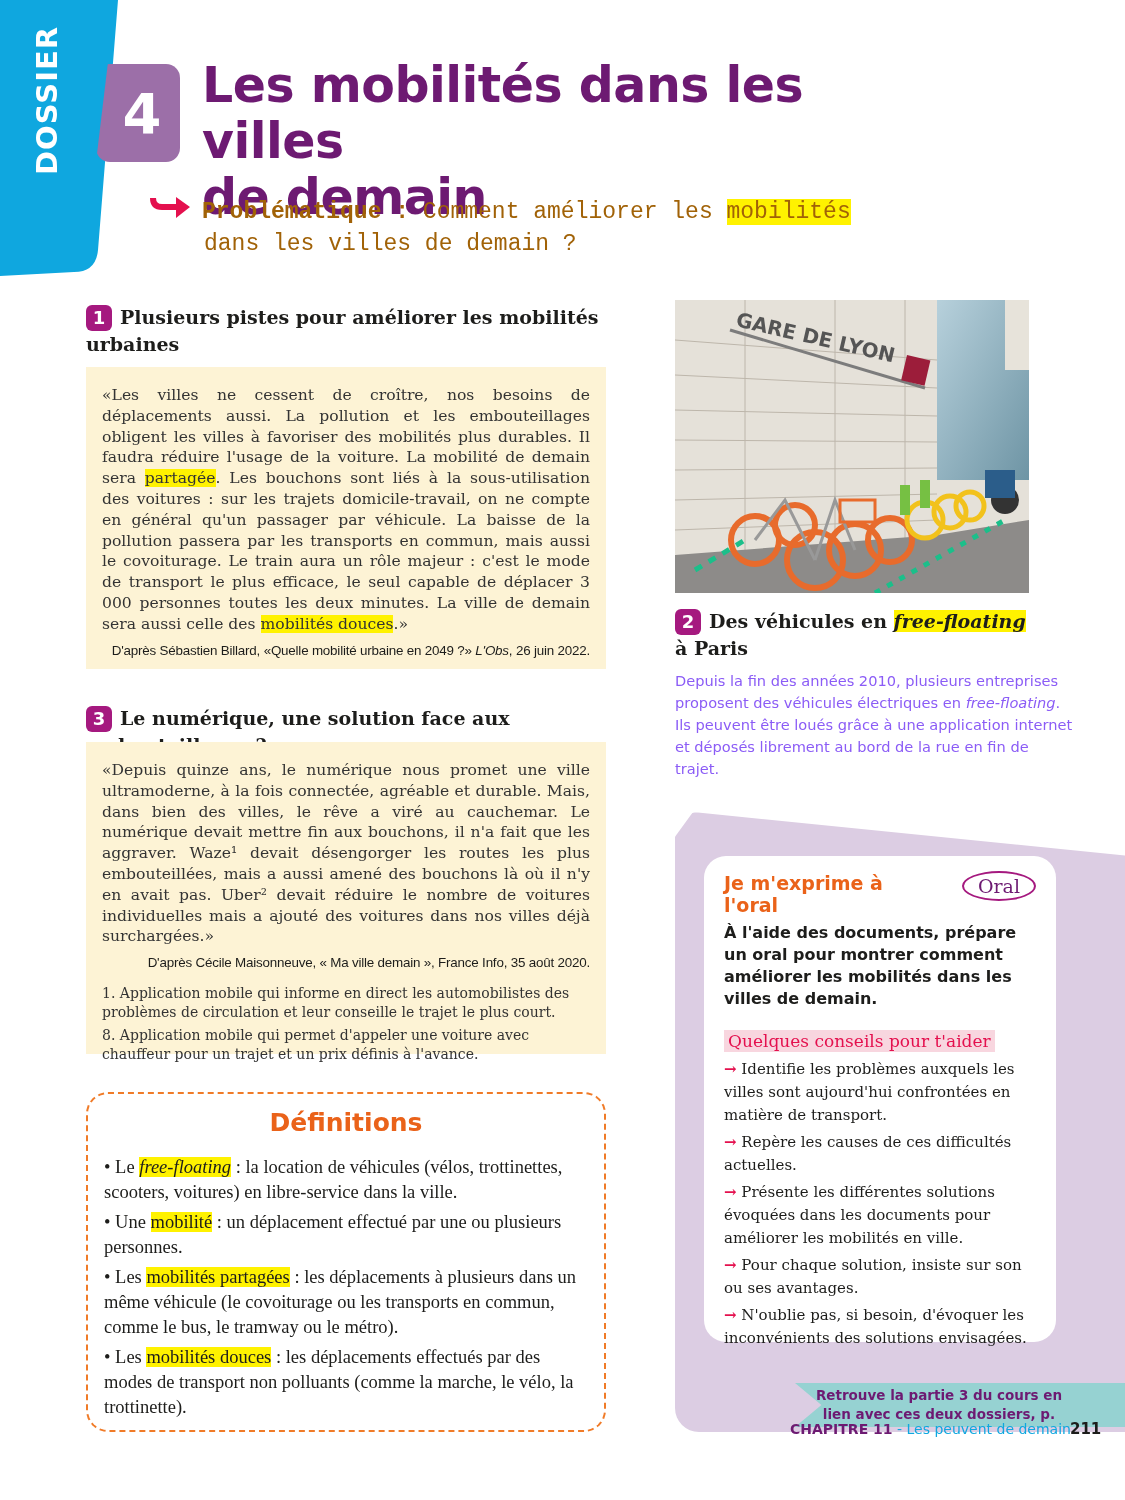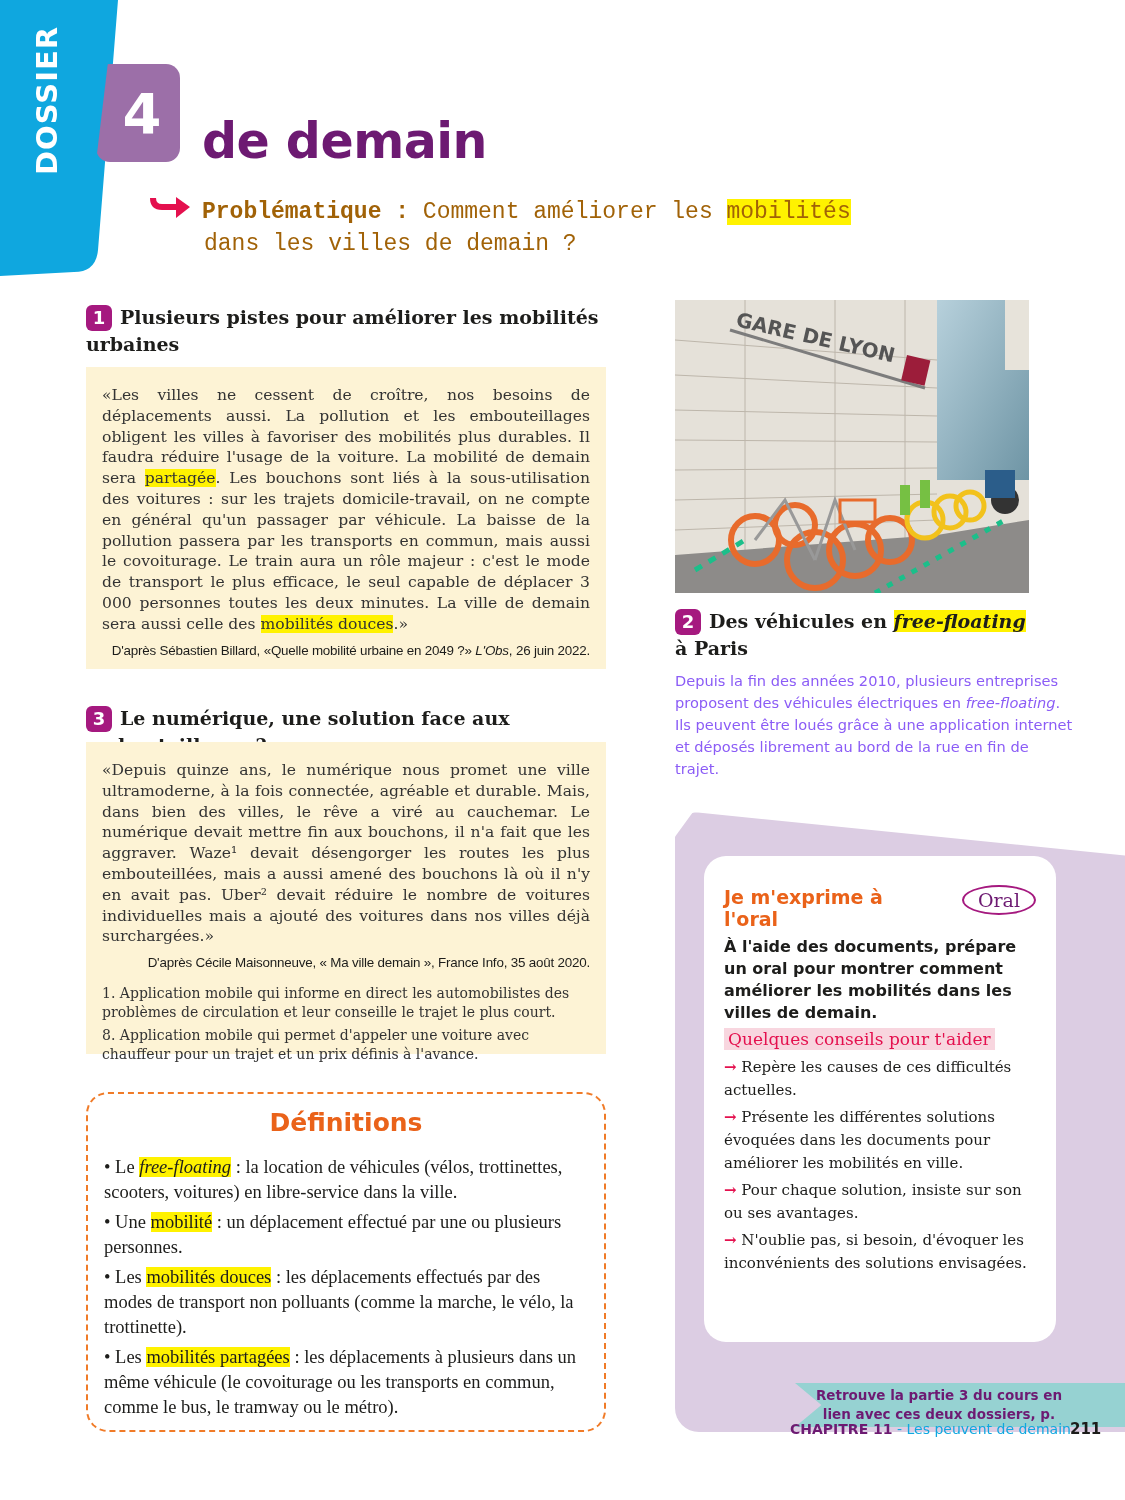--- a/index.html
+++ b/index.html
@@ -82,32 +82,32 @@
 
   
   .oral-bg {
     position: absolute; left: 675px; top: 812px; width: 450px; height: 620px;
     background: #dccde3;
     clip-path: polygon(0 4%, 4% 0, 100% 7%, 100% 100%, 0 100%);
     border-radius: 24px 0 0 24px;
   }
   .oral-card {
     position: absolute; left: 704px; top: 856px; width: 352px; height: 486px;
-    background: #fff; border-radius: 22px; padding: 30px 20px 10px 20px;
+    background: #fff; border-radius: 22px; padding: 16px 20px 10px 20px;
   }
   .oral-title-row { display: flex; align-items: center; }
   .oral-title { color: #ea6219; font-weight: bold; font-size: 19px; font-family: "DejaVu Sans", sans-serif; }
   .oral-bubble {
     margin-left: 22px; border: 2px solid #a5197f; border-radius: 50%; padding: 2px 14px;
     color: #6d1a72; font-family: "DejaVu Serif", serif; font-size: 19px; position: relative; top: -8px; text-align: right;
   }
   .oral-instr { font-weight: bold; font-family: "DejaVu Sans", sans-serif; font-size: 16px; line-height: 22px; margin-top: 6px; color: #1d1d1b; }
   .tips-head {
     display: inline-block; background: #f8d6df; color: #e4104e; font-family: "DejaVu Serif", serif;
-    font-size: 17px; padding: 1px 4px; margin-top: 4px; margin-bottom: 6px;
+    font-size: 17px; padding: 1px 4px; margin-top: 20px; margin-bottom: 6px;
   }
   .tip { font-family: "DejaVu Serif", serif; font-size: 15px; line-height: 23px; margin-bottom: 4px; color: #1d1d1b; }
   .tip .tarrow { color: #e4104e; font-weight: bold; }
 
   .ribbon {
     position: absolute; left: 795px; top: 1383px; width: 330px; height: 44px;
     background: #96d2d2; clip-path: polygon(0 0, 100% 0, 100% 100%, 0 100%, 8% 50%);
     color: #6d1a72; font-weight: bold; font-family: "DejaVu Sans", sans-serif;
     font-size: 13.5px; line-height: 19px; text-align: center; padding-top: 3px; padding-left: 14px; padding-right: 56px;
   }
@@ -121,21 +121,21 @@
 </head>
 <body>
 
 <svg class="dossier-tab-shape" viewBox="0 0 118 276" width="118" height="276">
   <path d="M0 0 H118 L98 250 Q96 272 74 272 L0 276 Z" fill="#0fa7df"></path>
 </svg>
 <div class="dossier-label">DOSSIER</div>
 <div class="dossier-number">4</div>
 
 <h1 class="page-title">
-  <br>
+  <span>Les mobilités dans les villes</span><br>
   <span>de demain</span>
 </h1>
 
 <div class="problematique">
   <svg class="arrow" viewBox="0 0 44 24" width="44" height="24">
     <path d="M2 2 Q2 14 14 14 H28 V22 L42 11 L28 1 V8 H14 Q8 8 8 2 Z" fill="#e4104e"></path>
   </svg><span class="lbl">Problématique :</span><span> Comment améliorer les </span><span class="hl">mobilités</span>
   <span class="line2">dans les villes de demain ?</span>
 </div>
 
@@ -157,22 +157,22 @@
   <div class="notes">
     <p>1. Application mobile qui informe en direct les automobilistes des problèmes de circulation et leur conseille le trajet le plus court.</p>
     <p>8. Application mobile qui permet d'appeler une voiture avec chauffeur pour un trajet et un prix définis à l'avance.</p>
   </div>
 </div>
 
 <div class="defs">
   <div class="defs-title">Définitions</div>
   <p class="defs-item"><span>• Le </span><span class="hl ital">free-floating</span><span> : la location de véhicules (vélos, trottinettes, scooters, voitures) en libre-service dans la ville.</span></p>
   <p class="defs-item"><span>• Une </span><span class="hl">mobilité</span><span> : un déplacement effectué par une ou plusieurs personnes.</span></p>
+  <p class="defs-item"><span>• Les </span><span class="hl">mobilités partagées</span><span> : les déplacements à plusieurs dans un même véhicule (le covoiturage ou les transports en commun, comme le bus, le tramway ou le métro).</span></p>
   <p class="defs-item"><span>• Les </span><span class="hl">mobilités douces</span><span> : les déplacements effectués par des modes de transport non polluants (comme la marche, le vélo, la trottinette).</span></p>
-  <p class="defs-item"><span>• Les </span><span class="hl">mobilités partagées</span><span> : les déplacements à plusieurs dans un même véhicule (le covoiturage ou les transports en commun, comme le bus, le tramway ou le métro).</span></p>
 </div>
 
 <div class="photo">
   <svg width="354" height="293" viewBox="0 0 354 293">
     <rect x="0" y="0" width="354" height="293" fill="#e5e1d9"></rect>
 
     <g stroke="#bdb6ab" stroke-width="1">
       <line x1="0" y1="40" x2="262" y2="60"></line>
         <line x1="0" y1="75" x2="262" y2="88"></line>
       <line x1="0" y1="110" x2="262" y2="116"></line>
@@ -236,20 +236,21 @@
 <p class="doc2-text"><span>Depuis la fin des années 2010, plusieurs entreprises proposent des véhicules électriques en </span><i>free-floating</i><span>. Ils peuvent être loués grâce à une application internet et déposés librement au bord de la rue en fin de trajet.</span></p>
 
 <div class="oral-bg"></div>
 <div class="oral-card">
   <div class="oral-title-row">
     <span class="oral-title">Je m'exprime à l'oral</span>
     <span class="oral-bubble">Oral</span>
   </div>
   <p class="oral-instr">À l'aide des documents, prépare un oral pour montrer comment améliorer les mobilités dans les villes de demain.</p>
   <span class="tips-head">Quelques conseils pour t'aider</span>
+  <p class="tip"><span class="tarrow">→</span> <span>Identifie les problèmes auxquels les villes sont aujourd'hui confrontées en matière de transport.</span></p>
   <p class="tip"><span class="tarrow">→</span> <span>Repère les causes de ces difficultés actuelles.</span></p>
   <p class="tip"><span class="tarrow">→</span> <span>Présente les différentes solutions évoquées dans les documents pour améliorer les mobilités en ville.</span></p>
   <p class="tip"><span class="tarrow">→</span> <span>Pour chaque solution, insiste sur son ou ses avantages.</span></p>
   <p class="tip"><span class="tarrow">→</span> <span>N'oublie pas, si besoin, d'évoquer les inconvénients des solutions envisagées.</span></p>
 </div>
 
 <div class="ribbon">Retrouve la partie 3 du cours en lien avec ces deux dossiers, p. 212.</div>
 
 <div class="footer">
   <span class="chap">CHAPITRE 11</span><span class="sep"> - </span><span class="topic">Les peuvent de demain</span>

